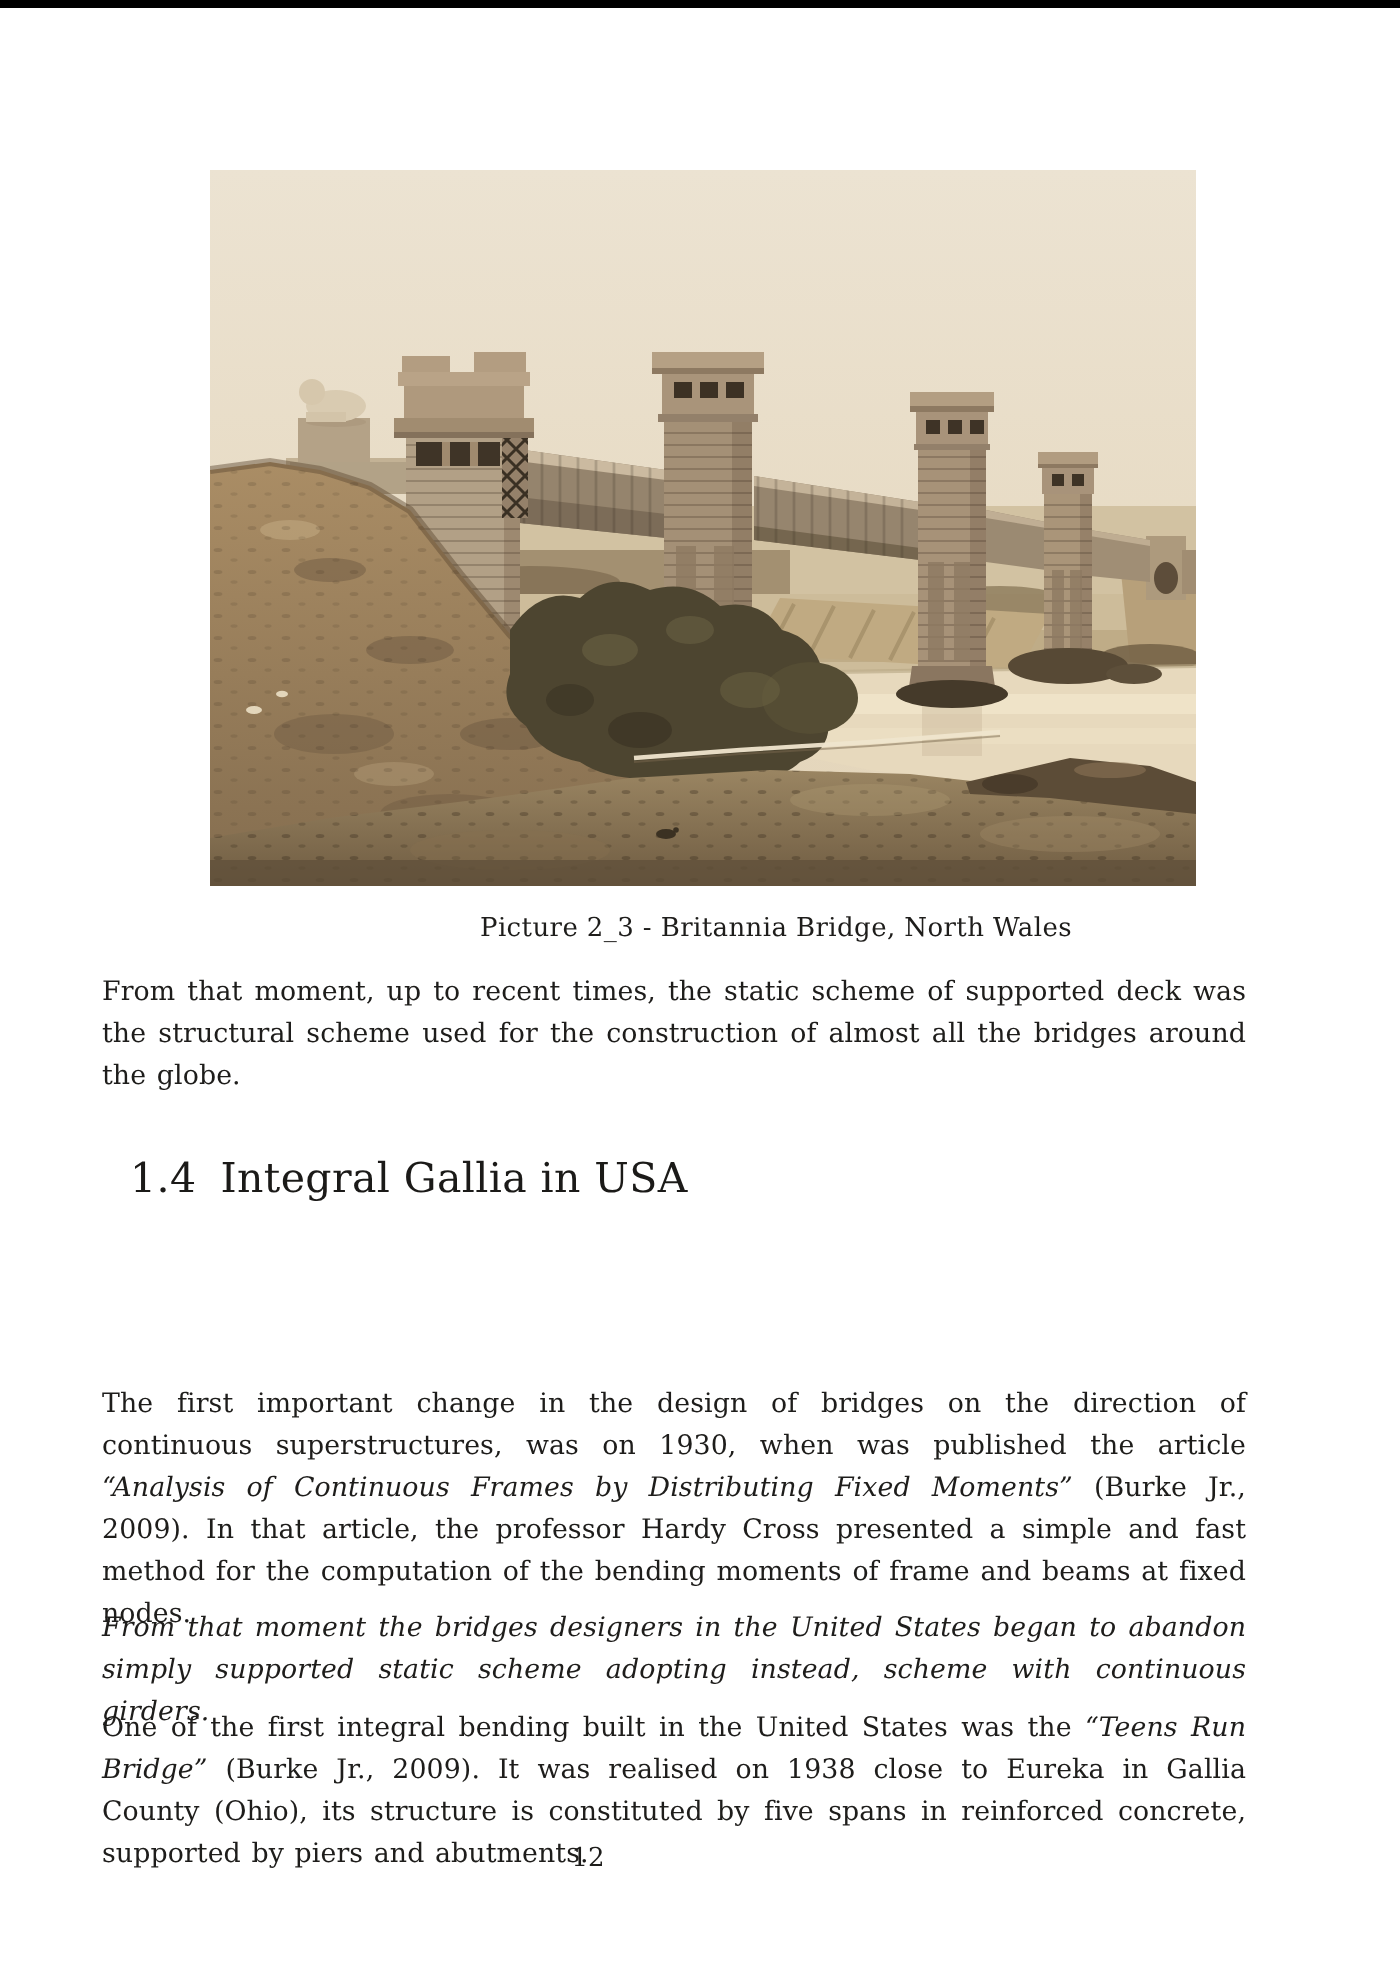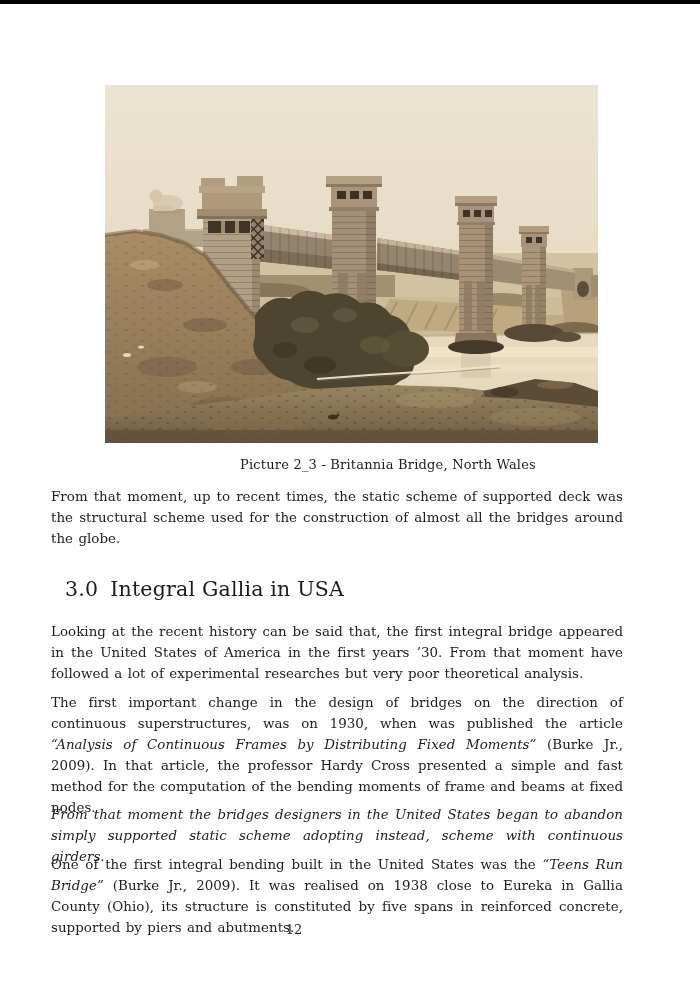--- a/index.html
+++ b/index.html
@@ -218,21 +218,20 @@
 
       <ellipse cx="228" cy="332" rx="5" ry="2.5" fill="#3b3122"></ellipse>
       <circle cx="233" cy="330" r="1.4" fill="#3b3122"></circle>
     </svg>
   </figure>
 
   <div class="caption">Picture 2_3 - Britannia Bridge, North Wales</div>
 
   <p class="body para1"><span>From that moment, up to recent times, the static scheme of supported deck was the structural scheme used for the construction of almost all the bridges around the globe.</span></p>
 
-  <h2 class="heading"><span>3.0</span><span class="ht">Integral Gallia in USA</span></h2>
-
-  <p class="body para2"><span>Looking at the recent history can be said that, the first integral bridge appeared in the United States of America in the first years ’30. From that moment have followed a lot of experimental researches but very poor theoretical analysis.</span></p>
+  <h2 class="heading"><span>1.4</span><span class="ht">Integral Gallia in USA</span></h2>
+
   <p class="body para3"><span>The first important change in the design of bridges on the direction of continuous superstructures, was on 1930, when was published the article </span><em>“Analysis of Continuous Frames by Distributing Fixed Moments”</em><span> (Burke Jr., 2009). In that article, the professor Hardy Cross presented a simple and fast method for the computation of the bending moments of frame and beams at fixed nodes.</span></p>
   <p class="body para4"><span>From that moment the bridges designers in the United States began to abandon simply supported static scheme adopting instead, scheme with continuous girders.</span></p>
   <p class="body para5"><span>One of the first integral bending built in the United States was the </span><em>“Teens Run Bridge”</em><span> (Burke Jr., 2009). It was realised on 1938 close to Eureka in Gallia County (Ohio), its structure is constituted by five spans in reinforced concrete, supported by piers and abutments.</span></p>
 
   <div class="pagenum">12</div>
 </div>
 
 </body></html>

